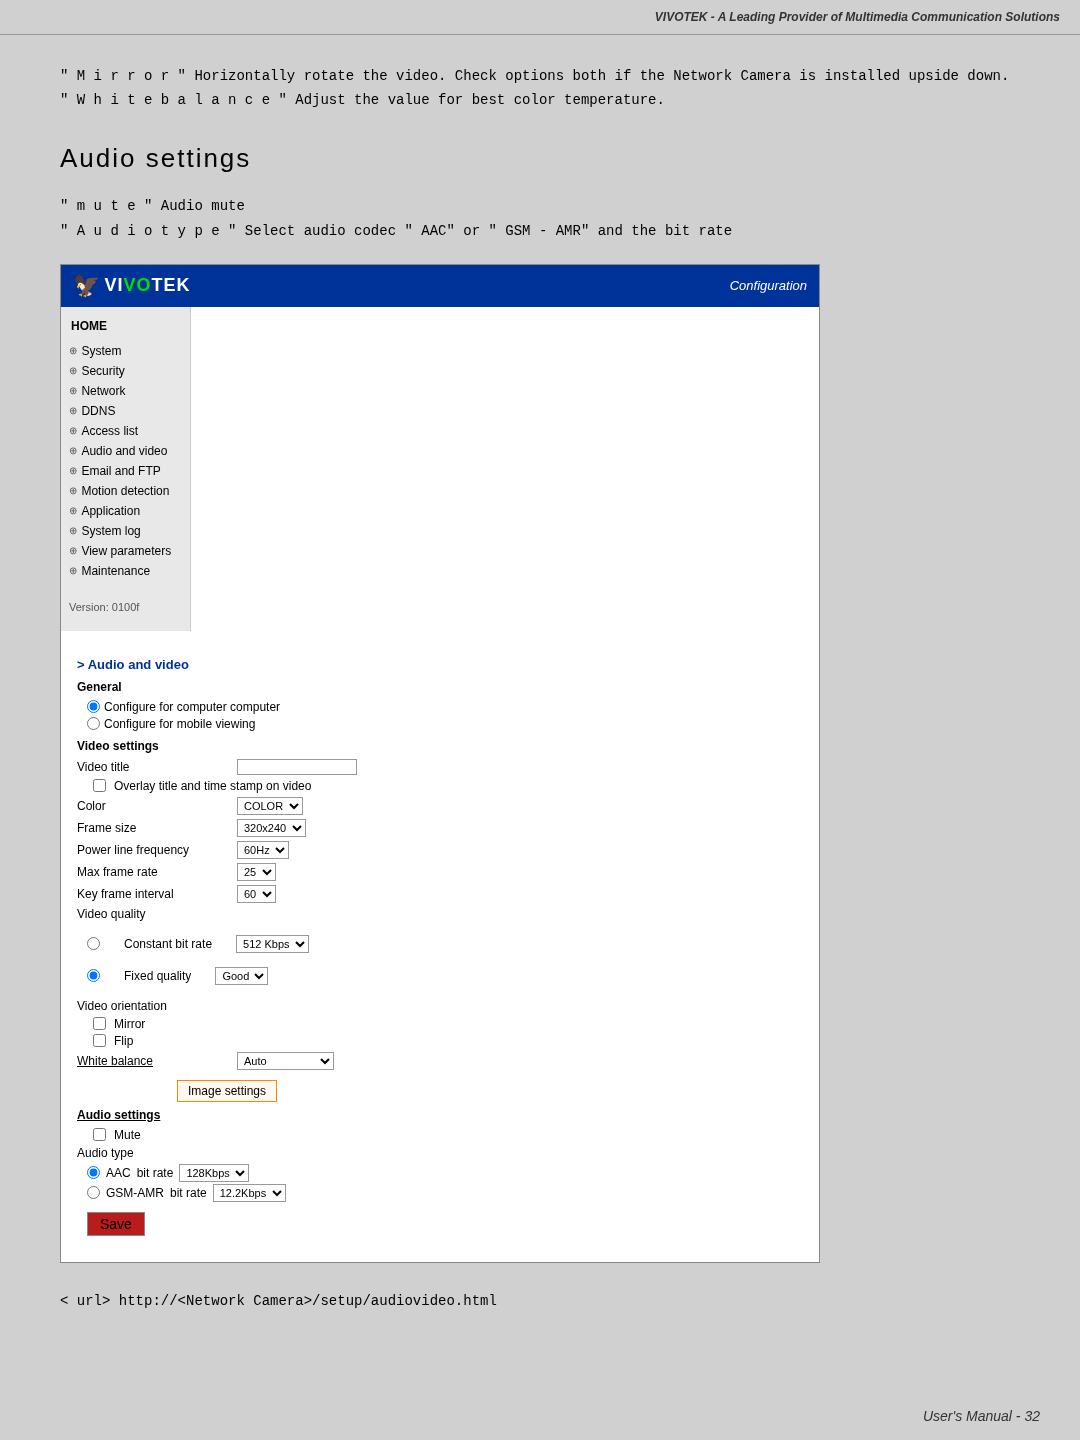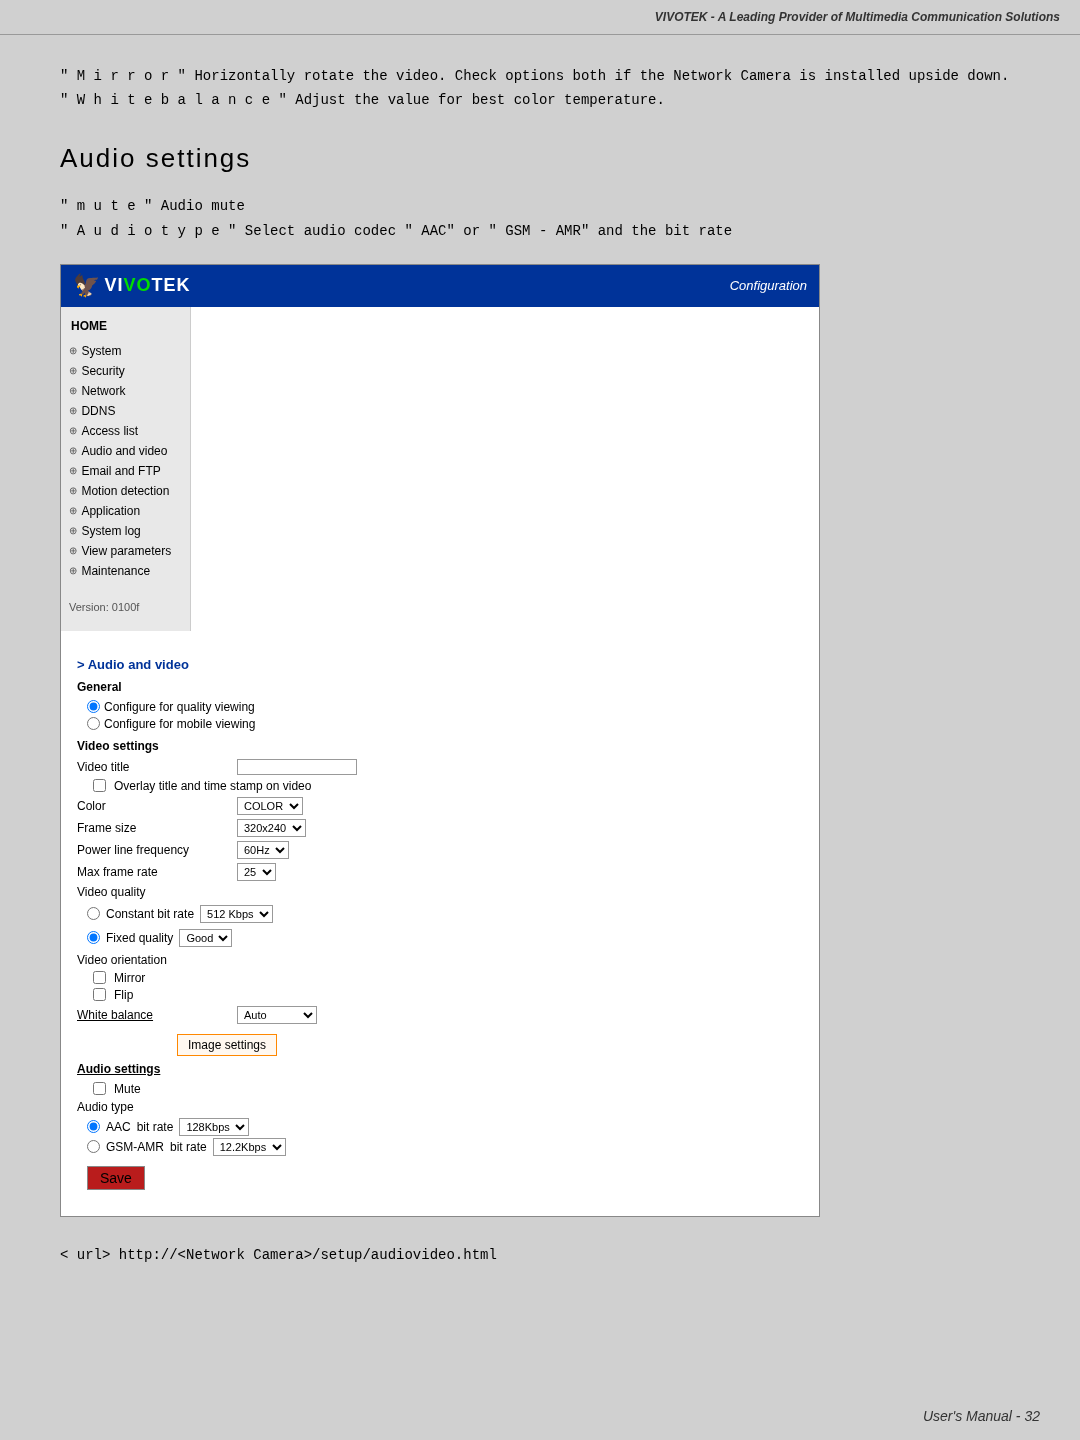--- a/index.html
+++ b/index.html
@@ -223,23 +223,23 @@
     }
 
     .video-quality-section {
       margin-left: 10px;
       margin-top: 3px;
     }
 
     .vq-row {
       display: flex;
       align-items: center;
-      gap: 6px;
-      font-size: 12px;
-      margin: 6px 0;
+      gap: 24px;
+      font-size: 12px;
+      margin: 14px 0;
     }
 
     .img-settings-btn {
       display: inline-block;
       border: 1px solid #ff8800;
       background: #fff8f0;
       padding: 3px 10px;
       font-size: 12px;
       cursor: pointer;
       margin: 6px 0 0 100px;
@@ -376,21 +376,21 @@
       </div>
 
       <div class="ui-main">
         
         <div class="ui-breadcrumb">&gt; Audio and video</div>
 
         
         <div class="section-label">General</div>
         <div class="radio-group">
           <input type="radio" name="view_mode" checked="" style="">
-          <span>Configure for quality viewing</span>
+          <span>Configure for computer computer</span>
         </div>
         <div class="radio-group">
           <input type="radio" name="view_mode" style="">
           <span>Configure for mobile viewing</span>
         </div>
 
         
         <div class="section-label" style="margin-top:8px;">Video settings</div>
 
         <div class="form-row">
@@ -424,20 +424,26 @@
           </select>
         </div>
 
         <div class="form-row">
           <div class="form-label">Max frame rate</div>
           <select class="form-select">
             <option>25</option>
           </select>
         </div>
 
+        <div class="form-row">
+          <div class="form-label">Key frame interval</div>
+          <select class="form-select">
+            <option>60</option>
+          </select>
+        </div>
 
         
         <div class="form-row" style="margin-top:4px;">
           <div class="form-label">Video quality</div>
         </div>
         <div class="video-quality-section">
           <div class="vq-row">
             <input type="radio" name="quality" style="">
             <span>Constant bit rate</span>
             <select class="form-select">
@@ -462,21 +468,21 @@
           <span>Mirror</span>
         </div>
         <div class="checkbox-row">
           <input type="checkbox" style="">
           <span>Flip</span>
         </div>
 
         
         <div class="form-row" style="margin-top:4px;">
           <div class="form-label" style="text-decoration:underline;">White balance</div>
-          <select class="form-select" style="width:80px;">
+          <select class="form-select" style="width:97px;">
             <option>Auto</option>
           </select>
         </div>
 
         
         <div>
           <button class="img-settings-btn">Image settings</button>
         </div>
 
         

